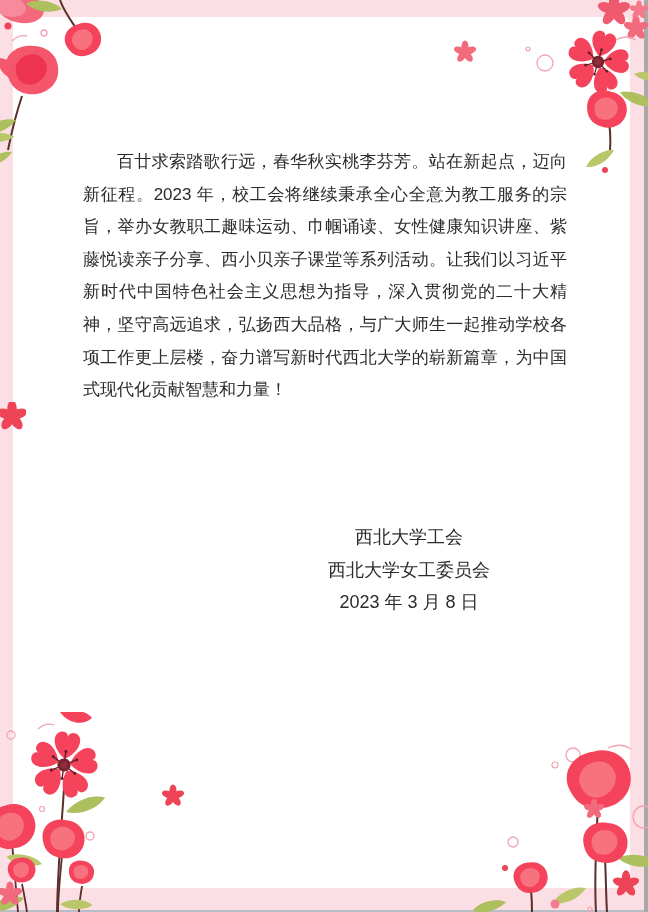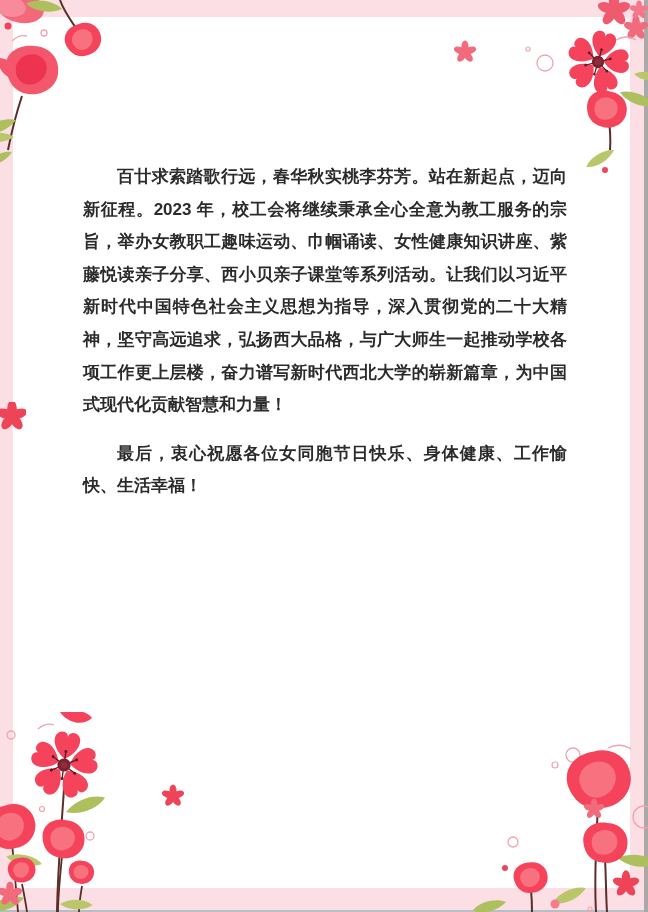--- a/index.html
+++ b/index.html
@@ -9,21 +9,21 @@
   .strip-top{left:0;top:0;right:0;height:20px;}
   .strip-left{left:0;top:0;width:16px;height:100%;}
   .strip-right{right:4px;top:0;width:17px;height:100%;}
   .strip-bottom{left:0;bottom:2px;right:0;height:26px;}
   .inner{position:absolute;left:13px;top:17px;width:617px;height:871px;background:#ffffff;border-radius:7px;}
   .edge-right{position:absolute;right:0;top:0;width:4px;height:100%;background:#a9a9a9;}
   .edge-bottom{position:absolute;left:0;right:4px;bottom:0;height:2px;background:#b7bec6;}
   .deco{position:absolute;pointer-events:none;}
   .letter-text{position:absolute;left:83px;top:146px;width:484px;font-size:17px;line-height:32.6px;
                color:#2b2b2b;text-align:justify;}
-  .letter-text p{margin:15px 0 16px 0;text-indent:2em;font-weight:bold;}
+  .letter-text p{margin:0 0 16px 0;text-indent:2em;}
   .signature{position:absolute;left:188px;right:18px;top:521px;text-align:center;
              font-size:18px;line-height:32.5px;color:#2b2b2b;}
   .banner{position:absolute;left:96px;top:667px;font-family:"DejaVu Sans Mono",monospace;
           font-weight:bold;font-size:26px;letter-spacing:7px;color:#fb4150;white-space:nowrap;}
 </style>
 </head>
 <body>
 
 <div class="page">
 
@@ -152,18 +152,22 @@
     <use href="#cup" transform="translate(157,134) rotate(6) scale(1.05)"></use>
     <use href="#cup" transform="translate(83,168) rotate(-6) scale(0.8)"></use>
     <use href="#mini5" fill="#ee4458" transform="translate(178,172) scale(1.3)"></use>
     <circle cx="57" cy="156" r="3" fill="#ee4458"></circle>
     <circle cx="107" cy="192" r="4.5" fill="#f47c8c"></circle>
     <circle cx="142" cy="197" r="2" fill="none" stroke="#f0a3b0" stroke-width="1.2"></circle>
   </svg>
 
   <div class="letter-text">
     <p>百廿求索踏歌行远，春华秋实桃李芬芳。站在新起点，迈向新征程。2023 年，校工会将继续秉承全心全意为教工服务的宗旨，举办女教职工趣味运动、巾帼诵读、女性健康知识讲座、紫藤悦读亲子分享、西小贝亲子课堂等系列活动。让我们以习近平新时代中国特色社会主义思想为指导，深入贯彻党的二十大精神，坚守高远追求，弘扬西大品格，与广大师生一起推动学校各项工作更上层楼，奋力谱写新时代西北大学的崭新篇章，为中国式现代化贡献智慧和力量！</p>
-    <p>最后，衷心祝愿各位女同胞节日快乐、身体健康、工作愉快、生活幸福！</p>
   </div>
 
+  <div class="signature">
+    <div>西北大学工会</div>
+    <div>西北大学女工委员会</div>
+    <div>2023 年 3 月 8 日</div>
+  </div>
 
 
 </div>
 
 </body></html>

